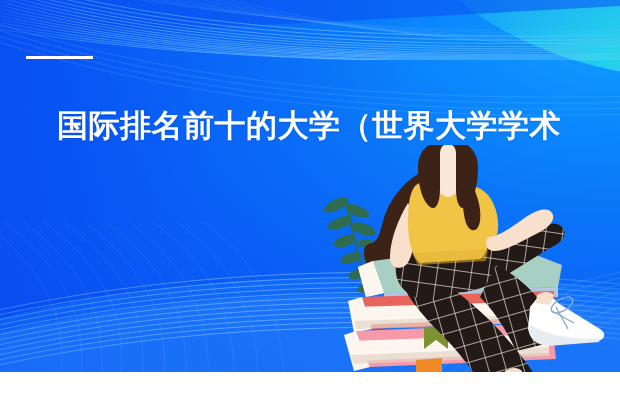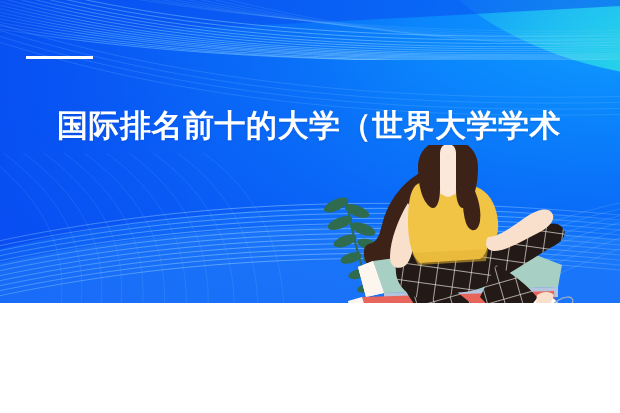--- a/index.html
+++ b/index.html
@@ -6,21 +6,21 @@
   html, body {
     margin: 0;
     padding: 0;
     background: #ffffff;
   }
   * { box-sizing: border-box; }
 
   .banner {
     position: relative;
     width: 620px;
-    height: 303px;
+    height: 372px;
     overflow: hidden;
     font-family: "DejaVu Sans", "Liberation Sans", sans-serif;
     background: #0f172a;
   }
 
   
   .bg-base {
     position: absolute;
     inset: 0;
     background:

